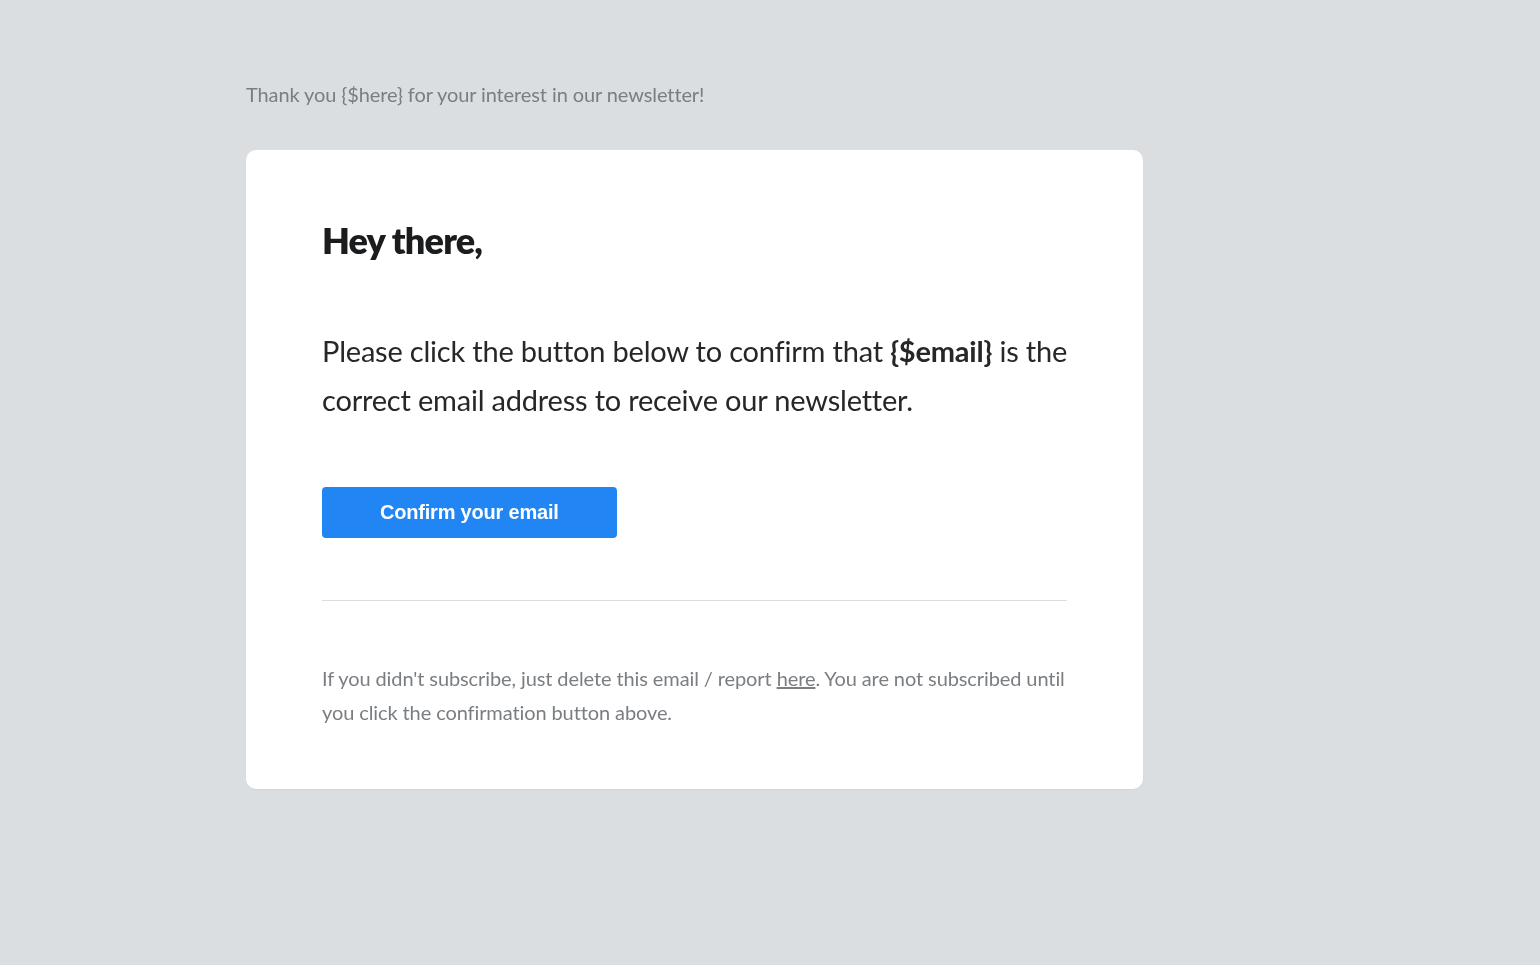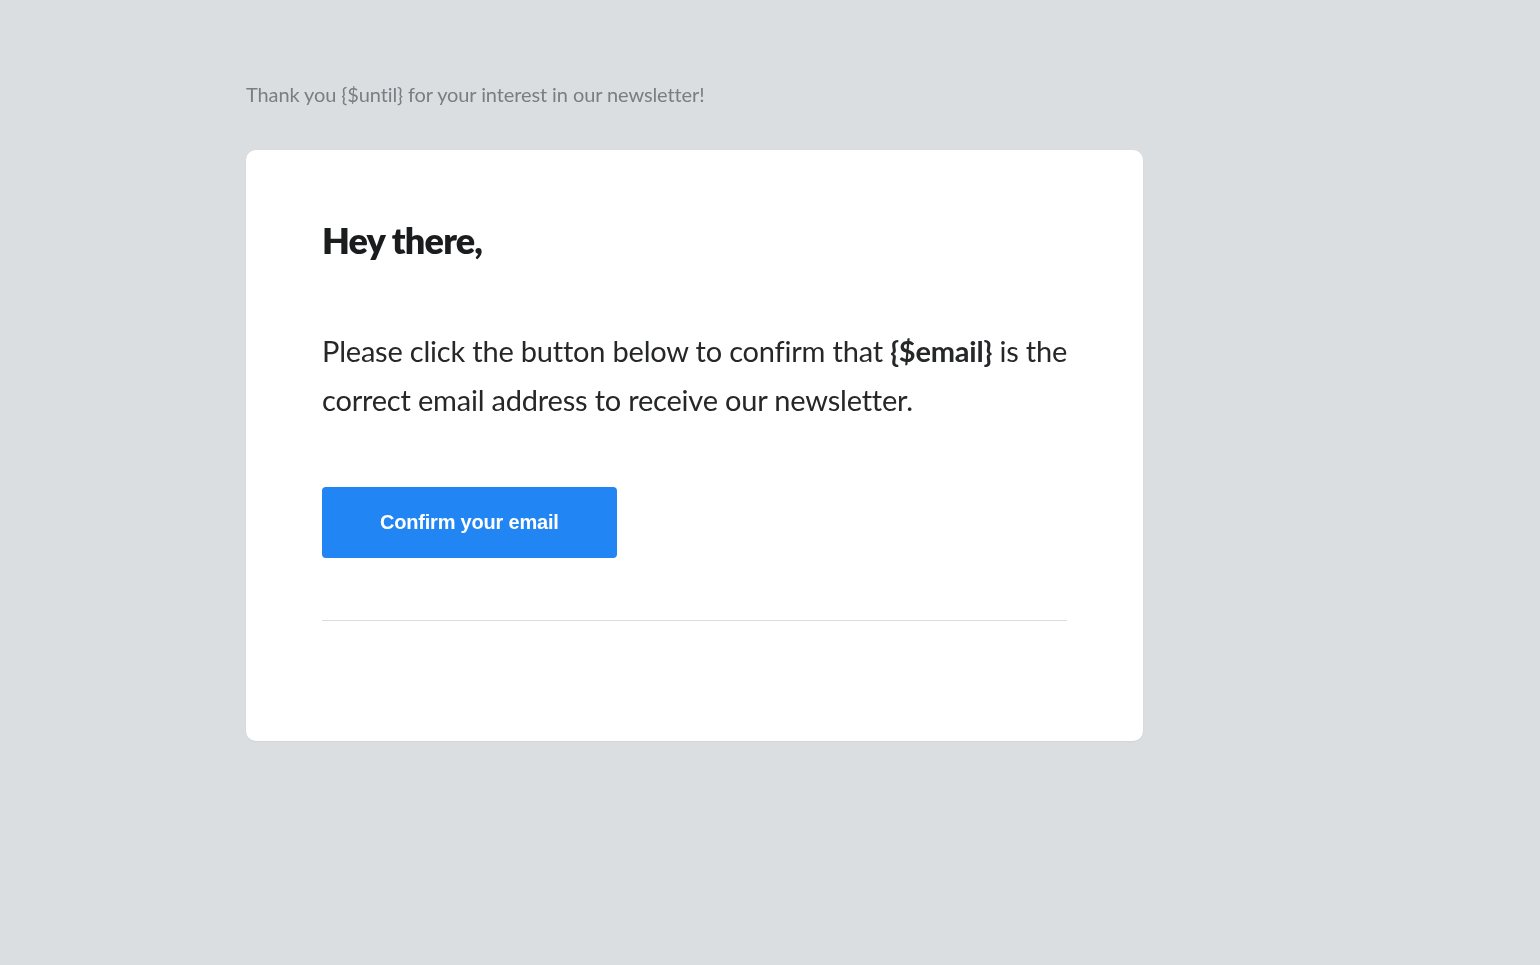--- a/index.html
+++ b/index.html
@@ -51,21 +51,21 @@
   }
   .body-text .placeholder {
     font-weight: 700;
   }
   .confirm-btn {
     display: inline-block;
     background: #2185f4;
     color: #ffffff;
     font-size: 20px;
     font-weight: 700;
-    padding: 24px 58px;
+    padding: 14px 58px;
     border: none;
     border-radius: 4px;
     cursor: pointer;
     letter-spacing: -0.2px;
   }
   .divider {
     border: none;
     border-top: 1px solid #dcdcdc;
     margin-top: 62px;
     margin-bottom: 60px;
@@ -79,30 +79,33 @@
   .footer-text a {
     color: #7a7e82;
     text-decoration: underline;
   }
 </style>
 </head>
 <body>
 
 <div class="page">
 
-  <p class="pretext">Thank you {$until} for your interest in our newsletter!</p>
+  <p class="pretext">Thank you {$here} for your interest in our newsletter!</p>
 
   <div class="card">
 
     <h1 class="heading">Hey there,</h1>
 
     <p class="body-text">
       <span>Please click the button below to confirm that </span><span class="placeholder">{$email}</span><span> is the correct email address to receive our newsletter.</span>
     </p>
 
     <button class="confirm-btn">Confirm your email</button>
 
     <hr class="divider">
 
+    <p class="footer-text">
+      <span>If you didn't subscribe, just delete this email / report </span><a href="#">here</a><span>. You are not subscribed until you click the confirmation button above.</span>
+    </p>
 
   </div>
 
 </div>
 
 </body></html>

